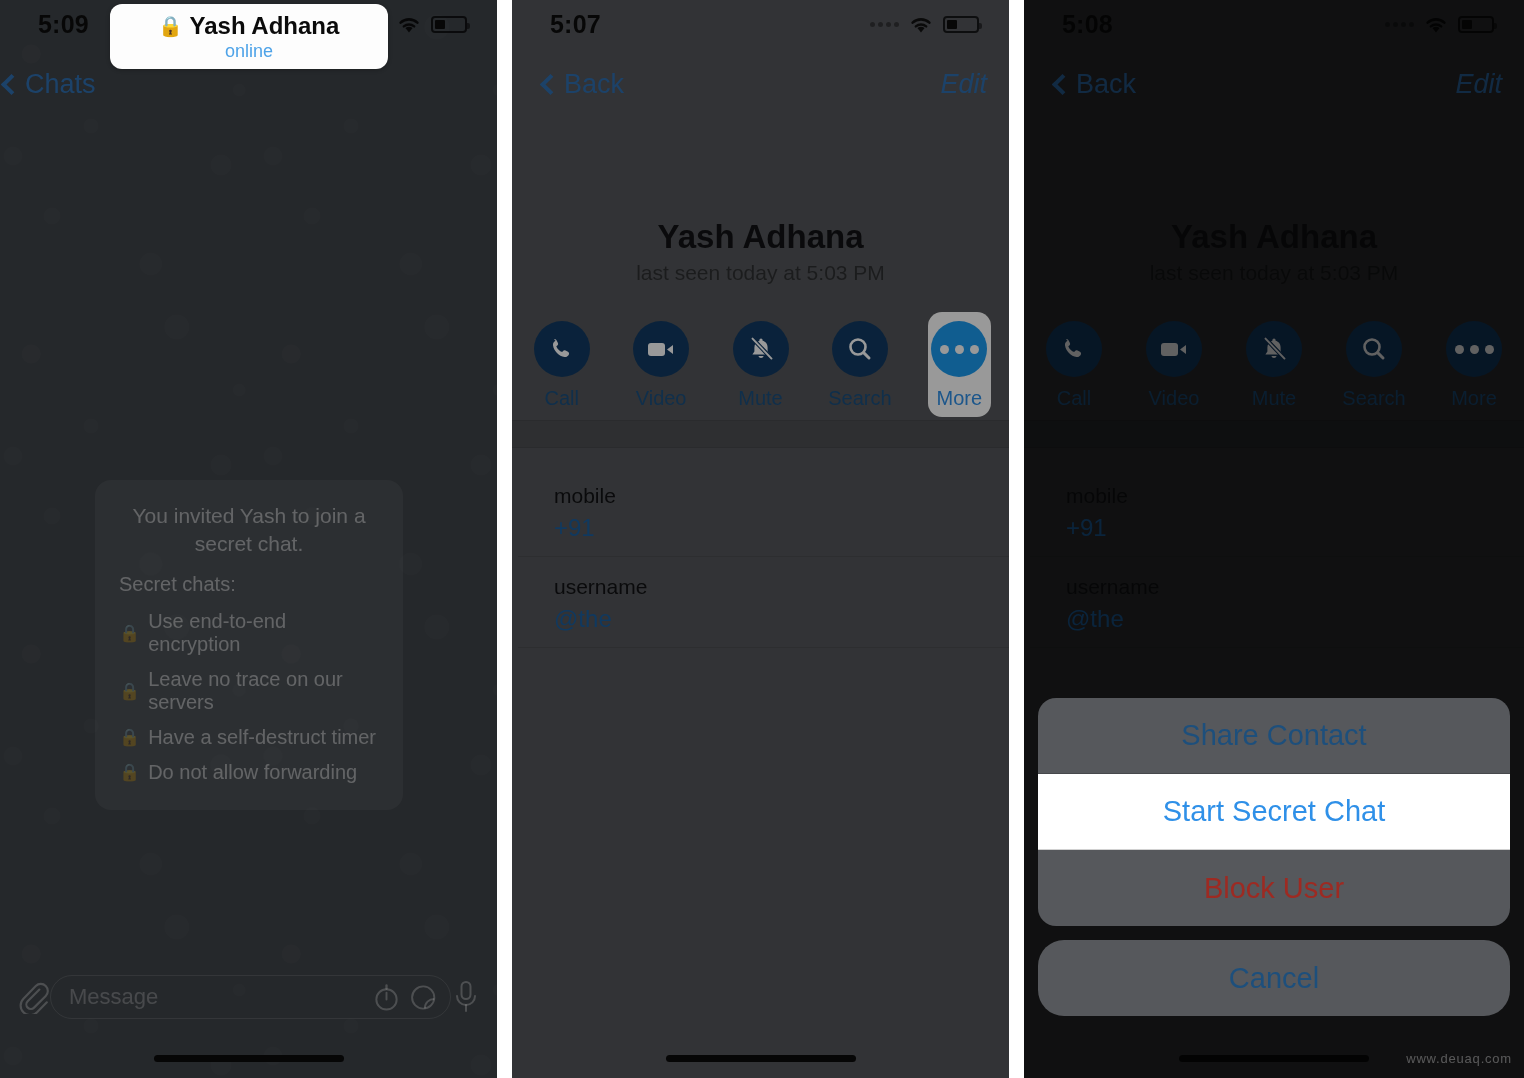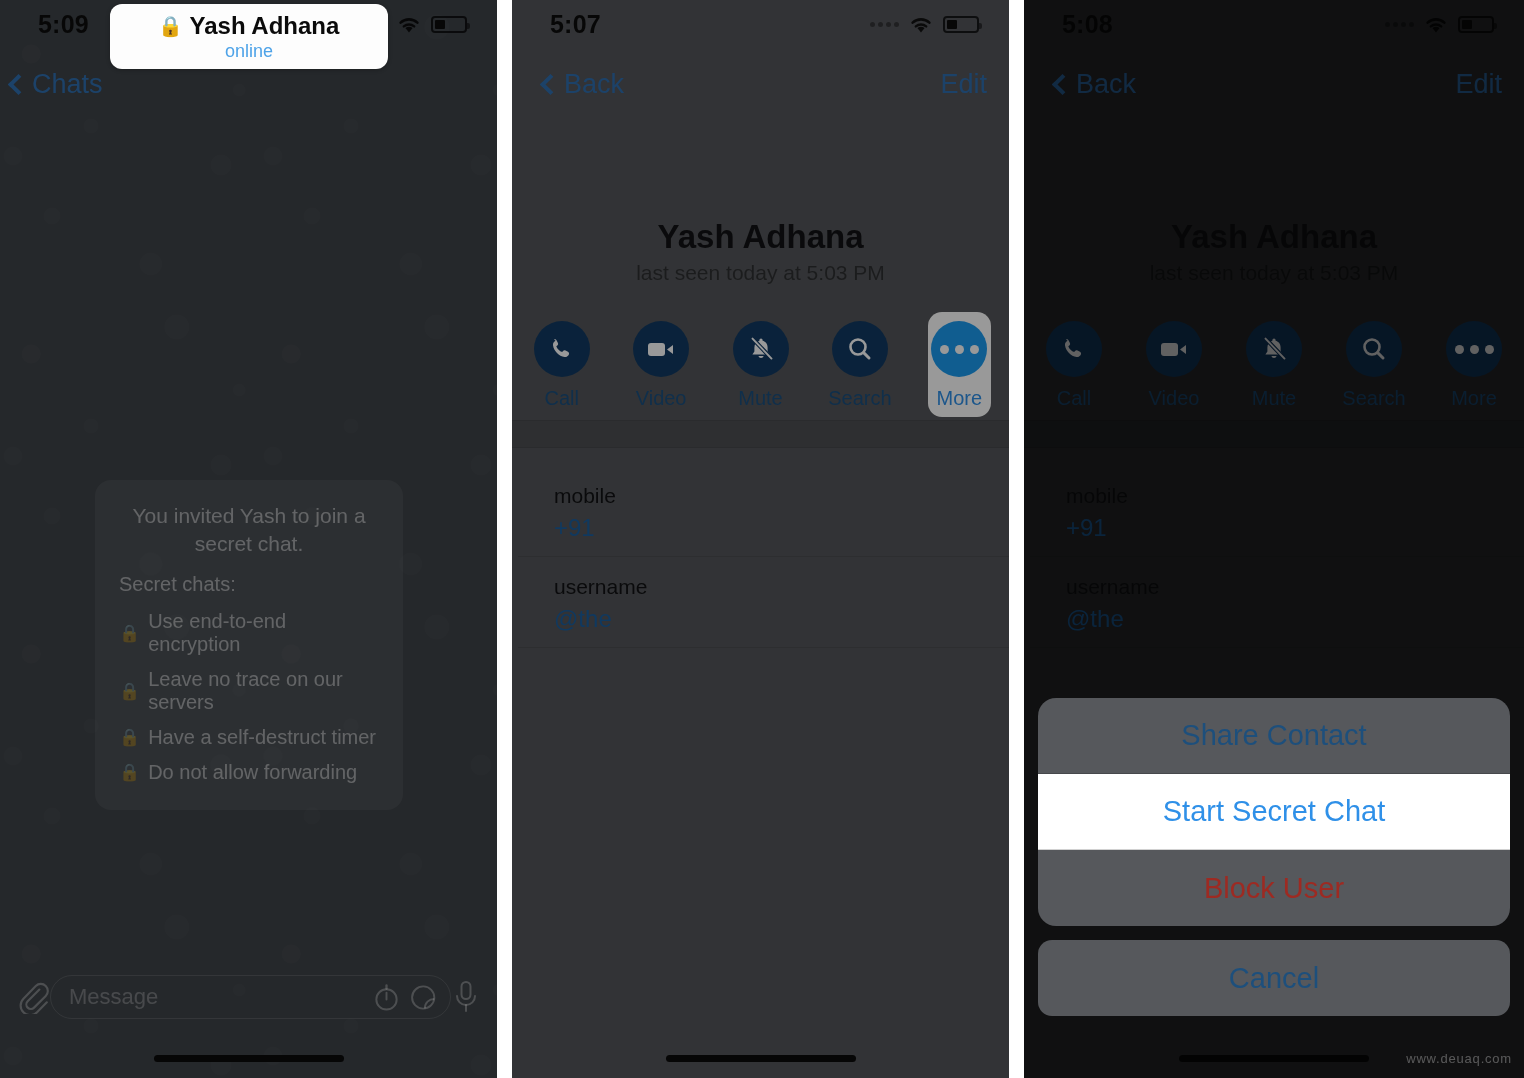--- a/index.html
+++ b/index.html
@@ -88,21 +88,21 @@
     background: rgba(0,0,0,.5);
   }
   .battery .fill { height: 100%; width: 36%; background: #0d0d0d; border-radius: 1px; }
 
   
   .chat-navbar {
     position: relative;
     height: 72px;
     display: flex;
     align-items: center;
-    padding: 0 11px;
+    padding: 0 4px;
     z-index: 6;
   }
   .back-link {
     display: flex; align-items: center; gap: 4px;
     color: #2f6fb0; font-size: 27px;
   }
   .chev {
     width: 15px; height: 15px;
     border-left: 4px solid #2f6fb0;
     border-bottom: 4px solid #2f6fb0;
@@ -210,21 +210,21 @@
   .profile-root { position: absolute; inset: 0; background: #54565a; }
   .profile-root.darker { background: #2b2c2e; }
 
   .prof-navbar {
     position: relative;
     height: 72px;
     display: flex; align-items: center; justify-content: space-between;
     padding: 0 22px 0 31px;
     z-index: 6;
   }
-  .edit-link { color: #2f6fb0; font-size: 27px; }
+  .edit-link { color: #2f6fb0; font-size: 27px; font-style: italic; }
 
   .prof-hero {
     position: absolute;
     left: 0; right: 0; top: 48px;
     display: flex; flex-direction: column; align-items: center;
     z-index: 2;
   }
   .prof-avatar {
     width: 140px; height: 140px;
     border-radius: 50%;
@@ -317,21 +317,21 @@
     border-bottom: 1px solid rgba(0,0,0,.18);
   }
   .sheet-btn:last-child { border-bottom: none; }
   .sheet-btn.selected {
     background: #ffffff;
     color: #2f90e8;
   }
   .sheet-btn.destructive { color: #9d2a22; }
   .sheet-cancel {
     background: #56585c;
-    border-radius: 14px;
+    border-radius: 26px;
     height: 76px;
     display: flex; align-items: center; justify-content: center;
     font-size: 29px;
     color: #1d4f7c;
   }
 
   .watermark {
     position: absolute;
     right: 12px; bottom: 12px;
     font-size: 13px;

